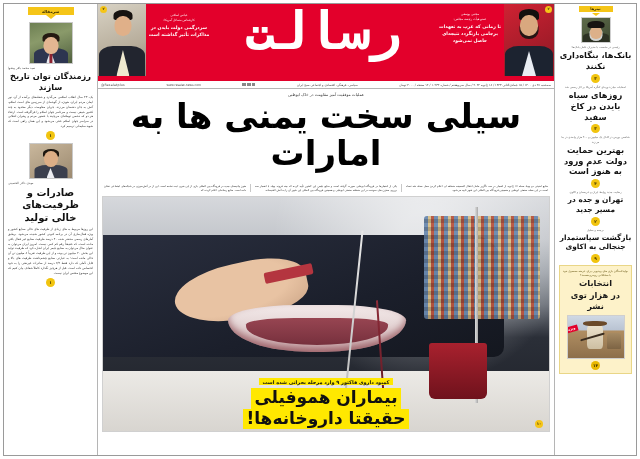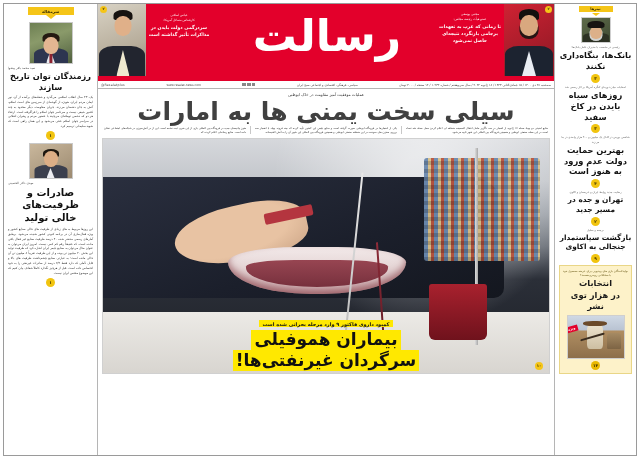--- a/index.html
+++ b/index.html
@@ -163,22 +163,22 @@
   #mast-quote-right{
     position:absolute;right:52px;top:8px;width:64px;
     color:#fff;direction:rtl;text-align:center;
   }
   #mast-quote-right .who{font-size:3.1px;line-height:1.5;opacity:.95;}
   #mast-quote-right .q{font-size:4.6px;line-height:1.55;font-weight:bold;margin-top:1.5px;}
 
   #mast-logo{
     position:absolute;left:50%;top:4px;transform:translateX(-50%);
     width:150px;height:60px;color:#fff;
-    font-size:44px;font-weight:bold;line-height:56px;text-align:right;
-    direction:rtl;letter-spacing:-1px;
+    font-size:52px;font-weight:bold;line-height:56px;text-align:center;
+    direction:rtl;letter-spacing:-1px;font-family:Liberation Mono, monospace;
   }
   #mast-seal{
     position:absolute;left:50%;margin-left:34px;top:20px;
     width:48px;height:22px;color:#fff;opacity:.85;
     font-size:4px;line-height:1.3;direction:rtl;text-align:center;
   }
 
   #datebar{
     position:relative;height:8px;background:#fff;
     border-bottom:1px solid #b5b5b5;
@@ -188,22 +188,22 @@
   #datebar .dateline{font-size:3.0px;color:#333;direction:rtl;white-space:nowrap;}
   #datebar .social{font-size:3.2px;color:#444;direction:ltr;letter-spacing:.2px;}
   #datebar .site{font-size:3.0px;color:#444;direction:ltr;}
   #datebar .icons{display:inline-flex;gap:1.4px;align-items:center;}
   #datebar .ic{width:3.4px;height:3.4px;background:#888;display:inline-block;}
 
   
   #lead{padding:3px 4px 0;box-sizing:border-box;}
   #lead-kicker{font-size:4px;color:#333;direction:rtl;text-align:center;margin-bottom:1px;}
   #lead-headline{
-    font-size:25px;font-weight:bold;color:#404040;direction:rtl;text-align:center;
-    line-height:1.1;letter-spacing:-0.8px;margin:0 0 0;
+    font-size:34px;font-weight:bold;color:#000000;direction:rtl;text-align:center;
+    line-height:1.1;letter-spacing:-0.8px;margin:0 0 11px;
   }
   #lead-cols{
     display:flex;direction:rtl;gap:4px;padding:0 2px 2px;
   }
   #lead-cols .c{flex:1;}
   #lead-cols .divider{width:1px;background:#c8c8c8;}
 
   
   #photostory{
     position:relative;margin:2px 4px 0;
@@ -472,21 +472,21 @@
         <div class="bagred"></div>
       </div>
       <div id="photo-caption">
         <div id="photo-kicker">
           <span class="hl-band">کمبود داروی فاکتور ۹ وارد مرحله بحرانی شده است</span>
         </div>
         <div id="photo-t1">
           <span class="hl-band">بیماران هموفیلی</span>
         </div>
         <div id="photo-t2">
-          <span class="hl-band">سرگردان غیرنفتی‌ها!</span>
+          <span class="hl-band">حقیقتا داروخانه‌ها!</span>
         </div>
       </div>
       <div id="photo-pg">۱۰</div>
     </div>
   </div>
 
   <div id="rightcol">
     <div class="sb-tag">تیترها</div>
 
     <div class="sb-block">

